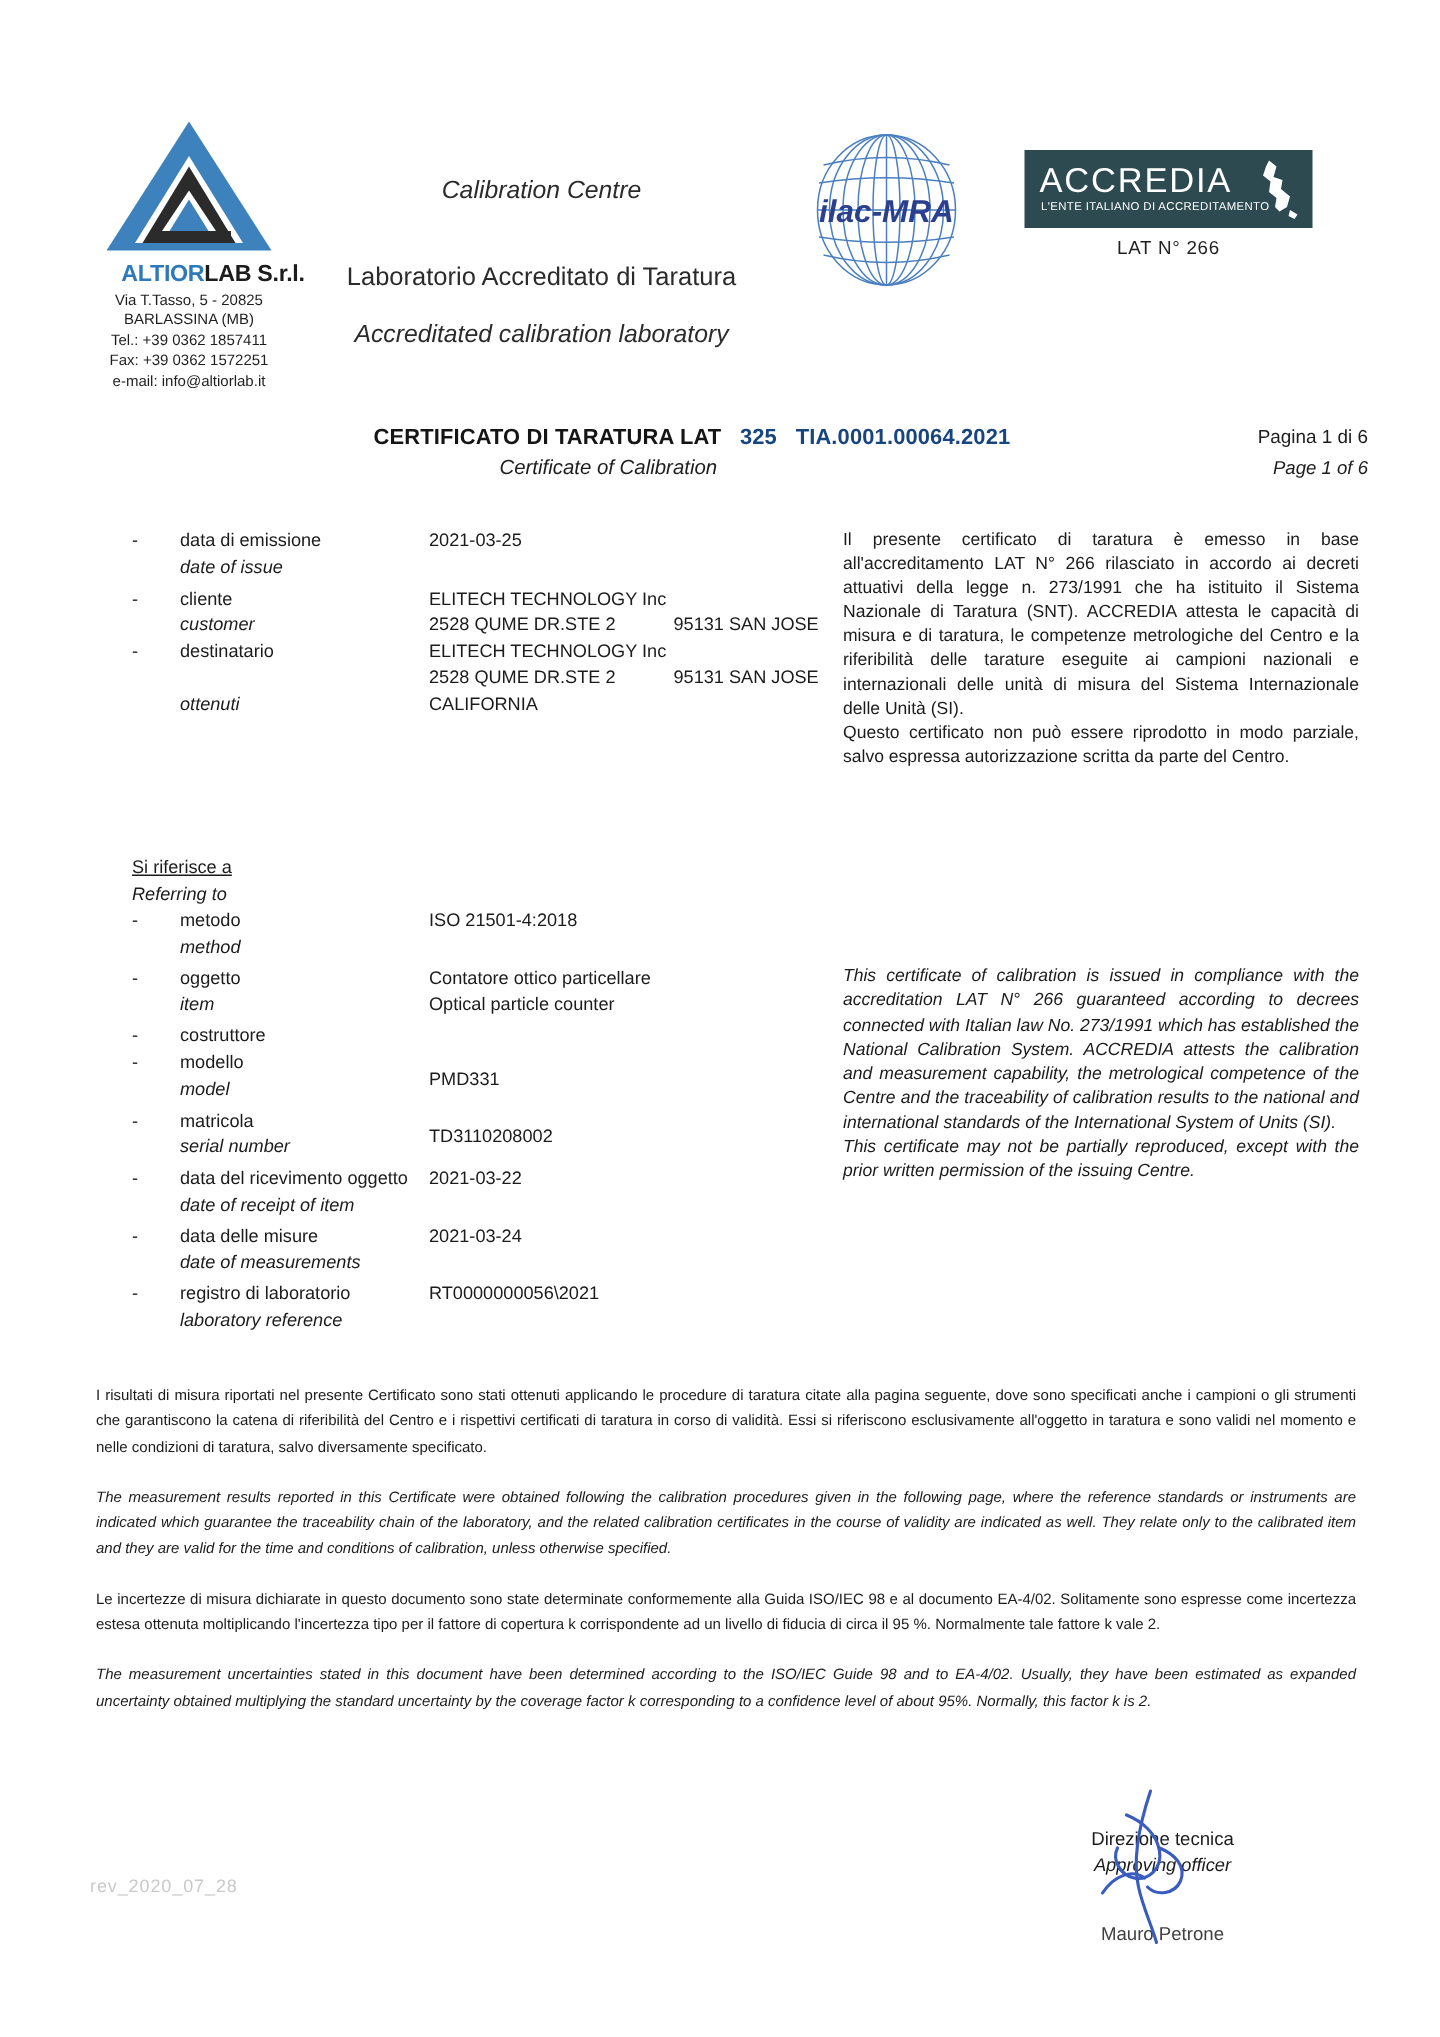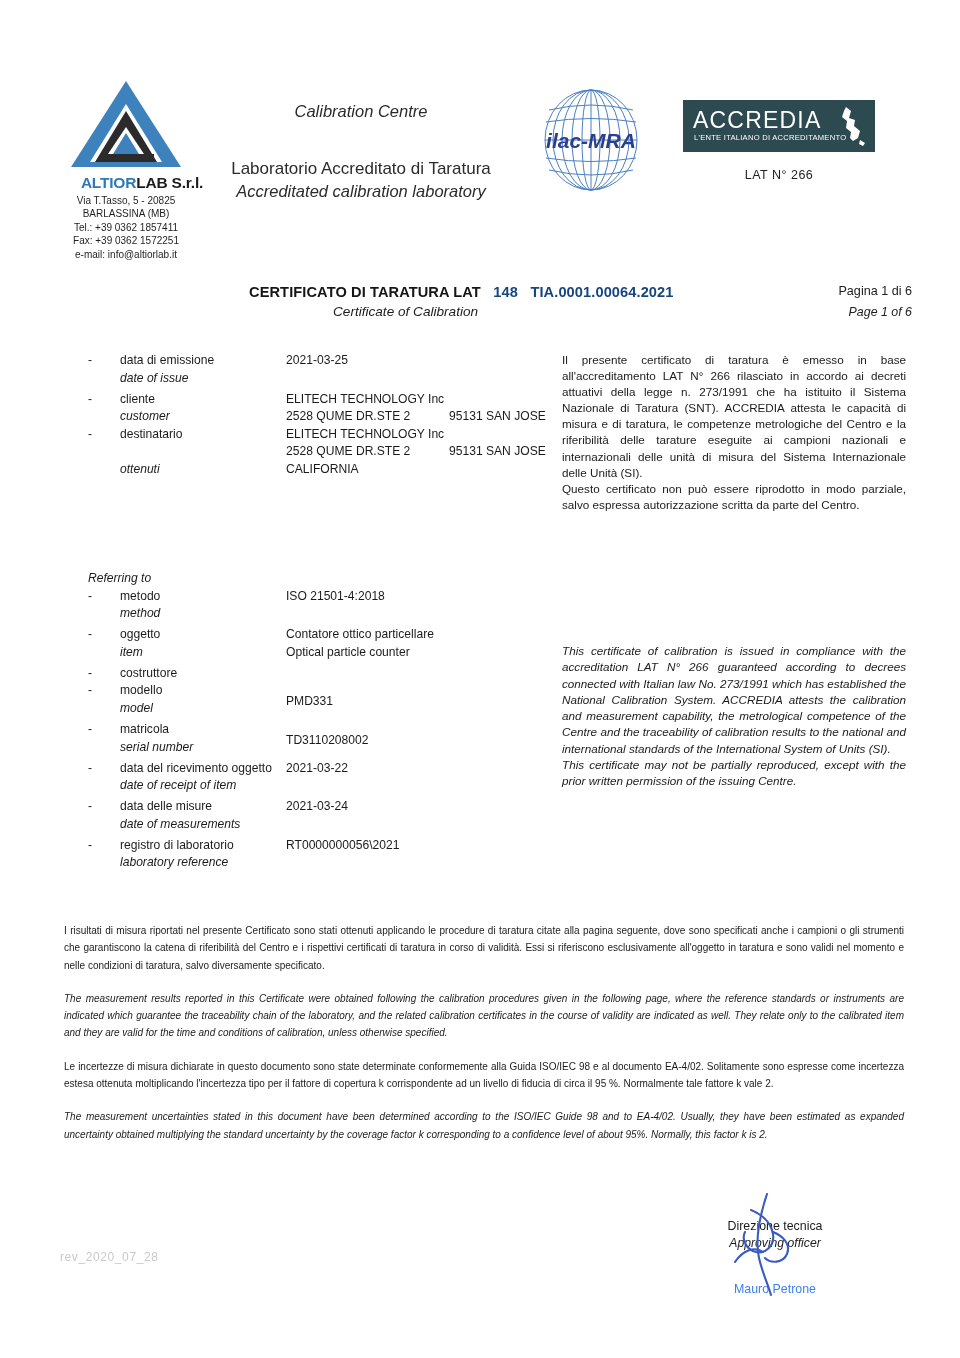--- a/index.html
+++ b/index.html
@@ -60,20 +60,21 @@
   .ct-line1 {
     font-size: 17px;
     line-height: 23px;
     color: #2b2b2b;
   }
   .ct-line2 {
     font-size: 16.5px;
     font-style: italic;
     line-height: 23px;
     color: #2b2b2b;
+    margin-top: 16px;
   }
   .center-titles .block2 { margin-top: 34px; text-align: center; }
 
   .ilac {
     position: absolute;
     left: 532px; top: 8px;
     width: 118px;
     height: 108px;
   }
 
@@ -105,21 +106,21 @@
     letter-spacing: 0.25px;
     color: #ffffff;
     white-space: nowrap;
   }
   .accredia-italy {
     position: absolute;
     right: 7px; top: 5px;
     width: 30px; height: 42px;
   }
   .lat-num {
-    margin-top: 16px;
+    margin-top: 6px;
     font-size: 12.5px;
     color: #1f1f1f;
     letter-spacing: 0.5px;
   }
 
   
   .cert-title-row {
     position: absolute;
     top: 284px; left: 0; right: 0;
     height: 48px;
@@ -247,21 +248,21 @@
 
   
   .sig {
     position: absolute;
     left: 655px; top: 1218px;
     width: 240px;
     text-align: center;
   }
   .sig-l1 { font-size: 12.4px; color: #1b1b1b; line-height: 17px; }
   .sig-l2 { font-size: 12.2px; font-style: italic; color: #1b1b1b; line-height: 17px; }
-  .sig-name { font-size: 12.4px; color: #3b82f6; margin-top: 30px; }
+  .sig-name { font-size: 12.4px; color: #404040; margin-top: 30px; }
   .sig-scribble {
     position: absolute;
     left: 60px; top: -26px;
     width: 110px; height: 105px;
     pointer-events: none;
   }
 
   .rev-footer {
     position: absolute;
     left: 60px; top: 1250px;
@@ -324,21 +325,21 @@
       <svg class="accredia-italy" viewBox="0 0 30 42">
         <path d="M8 2 L13 6 L11 13 L17 15 L16 21 L22 26 L20 33 L15 36 L12 33 L13 27 L8 23 L9 16 L4 12 L6 6 Z" fill="#ffffff"></path>
         <path d="M22 35 L27 38 L25 41 L21 39 Z" fill="#ffffff"></path>
       </svg>
     </div>
     <div class="lat-num">LAT  N° 266</div>
   </div>
 </div>
 
 <div class="cert-title-row">
-  <div class="cert-title-main"><span>CERTIFICATO DI TARATURA LAT</span>&nbsp;&nbsp; <span class="cert-num">148</span>&nbsp;&nbsp; <span class="cert-num">TIA.0001.00064.2021</span></div>
+  <div class="cert-title-main"><span>CERTIFICATO DI TARATURA LAT</span>&nbsp;&nbsp; <span class="cert-num">325</span>&nbsp;&nbsp; <span class="cert-num">TIA.0001.00064.2021</span></div>
   <div class="cert-title-sub">Certificate of Calibration</div>
   <div class="page-main">Pagina 1 di 6</div>
   <div class="page-sub">Page 1 of 6</div>
 </div>
 
 <div class="info-left">
   <div class="irow" style="height:17.6px">
     <span class="bullet">-</span>
     <span class="ilabel">data di emissione</span>
     <span class="ivalue">2021-03-25</span>
@@ -372,20 +373,23 @@
     <span class="ivalue">CALIFORNIA</span>
   </div>
 </div>
 
 <div class="para-right">
   <span>Il presente certificato di taratura è emesso in base all'accreditamento LAT N° 266 rilasciato in accordo ai decreti attuativi della legge n. 273/1991 che ha istituito il Sistema Nazionale di Taratura (SNT). ACCREDIA attesta le capacità di misura e di taratura, le competenze metrologiche del Centro e la riferibilità delle tarature eseguite ai campioni nazionali e internazionali delle unità di misura del Sistema Internazionale delle Unità (SI).</span><br>
   <span>Questo certificato non può essere riprodotto in modo parziale, salvo espressa autorizzazione scritta da parte del Centro.</span>
 </div>
 
 <div class="ref-block">
+  <div class="irow" style="height:17.6px">
+    <span class="ilabel ref-head" style="left:0">Si riferisce a</span>
+  </div>
   <div class="irow" style="height:17.6px">
     <span class="ilabel ref-head-it" style="left:0">Referring to</span>
   </div>
 
   <div class="irow" style="height:17.6px">
     <span class="bullet">-</span>
     <span class="ilabel">metodo</span>
     <span class="ivalue">ISO 21501-4:2018</span>
   </div>
   <div class="irow" style="height:21px">

